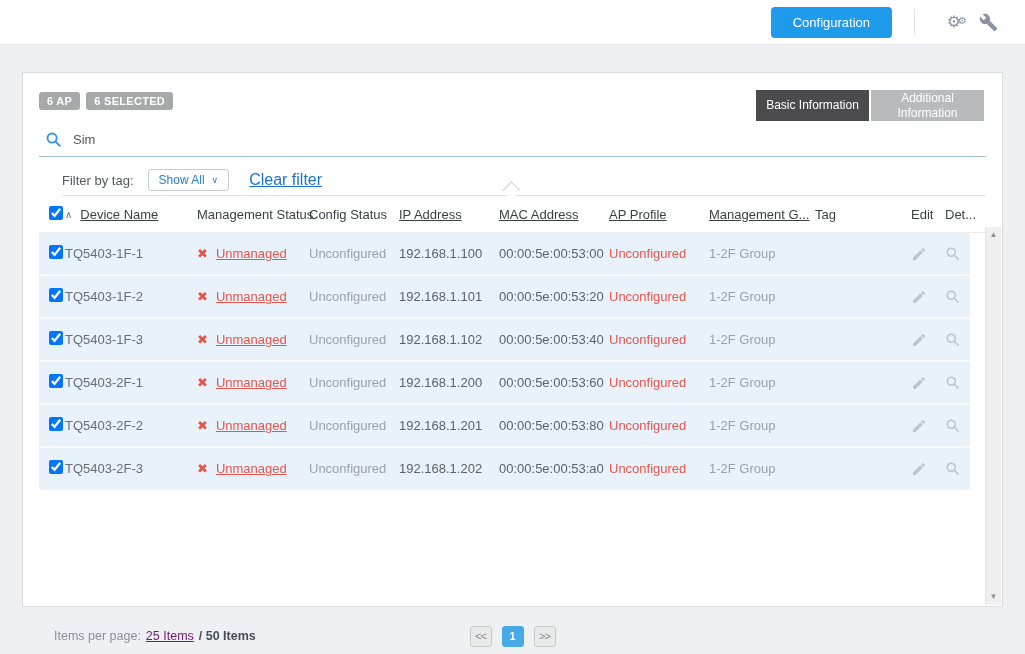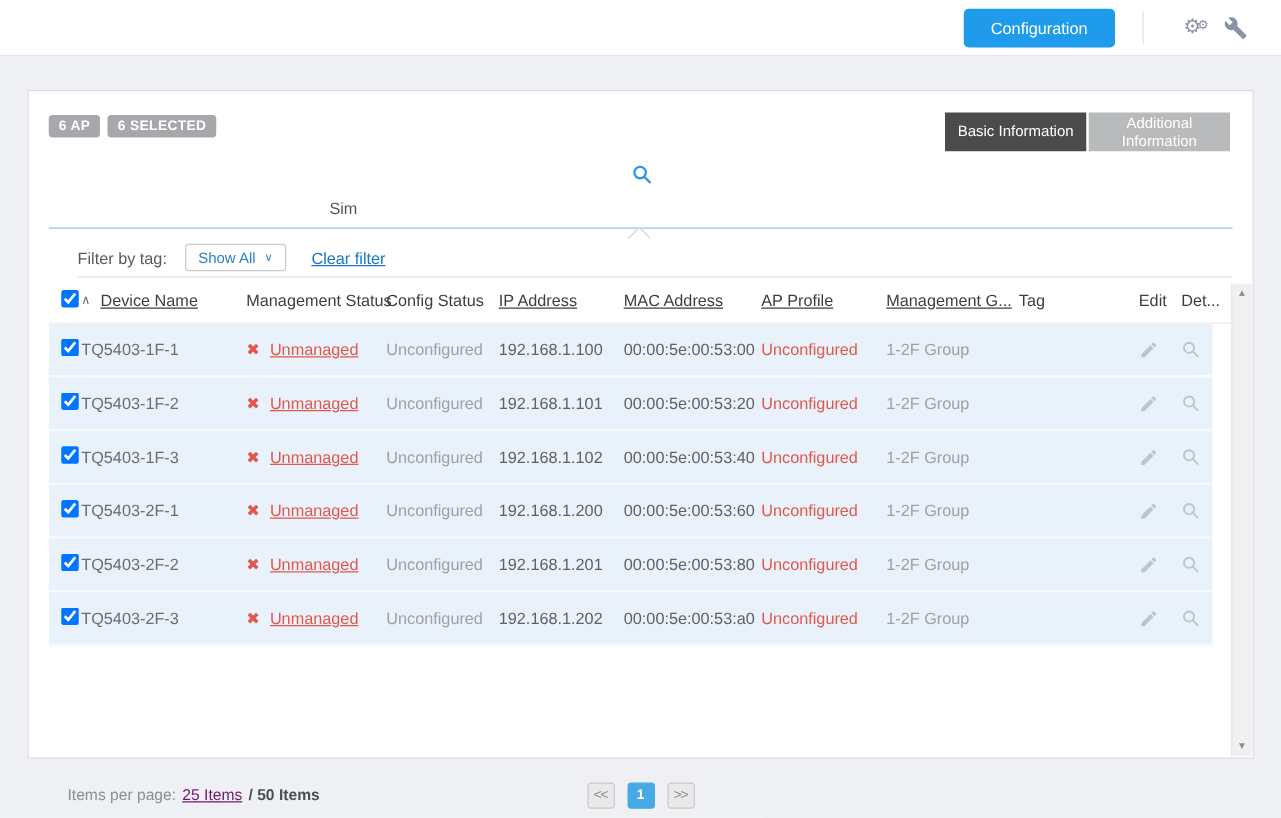--- a/index.html
+++ b/index.html
@@ -26,32 +26,32 @@
   .badge { background:#a6a8ab; color:#fff; font-size:11px; font-weight:bold;
            padding:3px 8px; border-radius:3px; letter-spacing:.3px; }
 
   .tabs { position:absolute; top:17px; right:18px; display:flex; gap:2px; }
   .tab { width:113px; height:31px; display:flex; align-items:center; justify-content:center;
          text-align:center; color:#fff; font-size:12px; line-height:1.25; cursor:pointer;
          background:#b8babc; }
   .tab.active { background:#4b4b4d; }
 
   .search-row { margin-top:19px; display:flex; align-items:center; gap:11px;
-                border-bottom:1px solid #9fc0d8; padding:2px 4px 8px 6px;flex-direction:column; }
+                border-bottom:1px solid #9fc0d8; padding:2px 4px 8px 6px; }
   .search-input { border:none; outline:none; font-size:13px; color:#555;
                   font-family:inherit; width:500px; background:transparent; }
 
   .filter-row { margin-top:8px; height:31px; display:flex; align-items:center;
                 border-bottom:1px solid #e2e3e5;margin-left:23px; }
   .filter-label { font-size:13px; color:#55585c; margin-right:14px; }
   .tag-dropdown { display:flex; align-items:center; gap:7px; background:#fff;
                   border:1px solid #c9ccd0; border-radius:3px; padding:3px 10px;
                   font-size:12px; color:#2b7fc2; font-family:inherit; cursor:pointer; }
   .chev { font-size:9px; color:#2b7fc2; }
-  .clear-link { margin-left:20px; font-size:13px; color:#1a74c8;
+  .clear-link { margin-left:20px; font-size:16px; color:#1a74c8;
                 text-decoration:underline; cursor:pointer; }
 
   .notch { position:absolute; top:111px; left:482px; width:13px; height:13px;
            background:#fff; transform:rotate(45deg); z-index:2;
            border-left:1px solid #cfd2d5; border-top:1px solid #cfd2d5; }
 
   
   .grid-cols { display:grid;
     grid-template-columns:26px 132px 112px 90px 100px 110px 100px 106px 96px 34px 1fr;
     align-items:center; }

